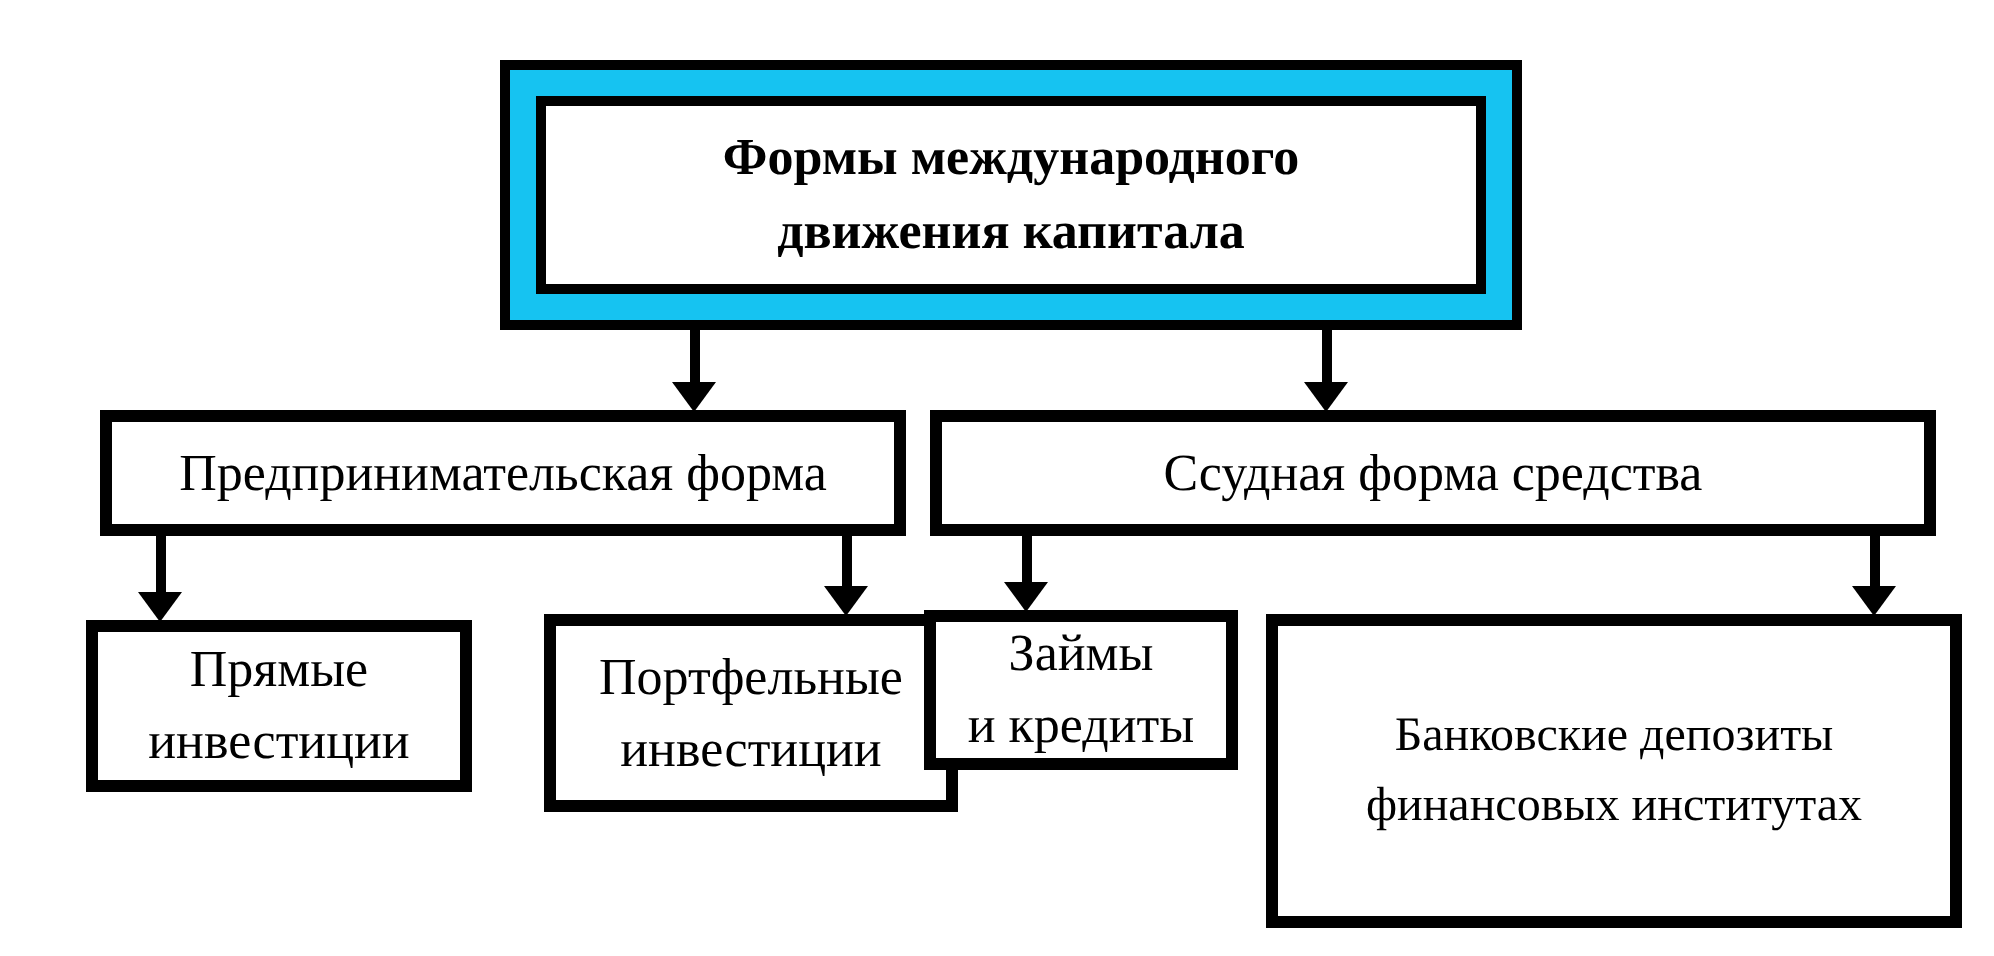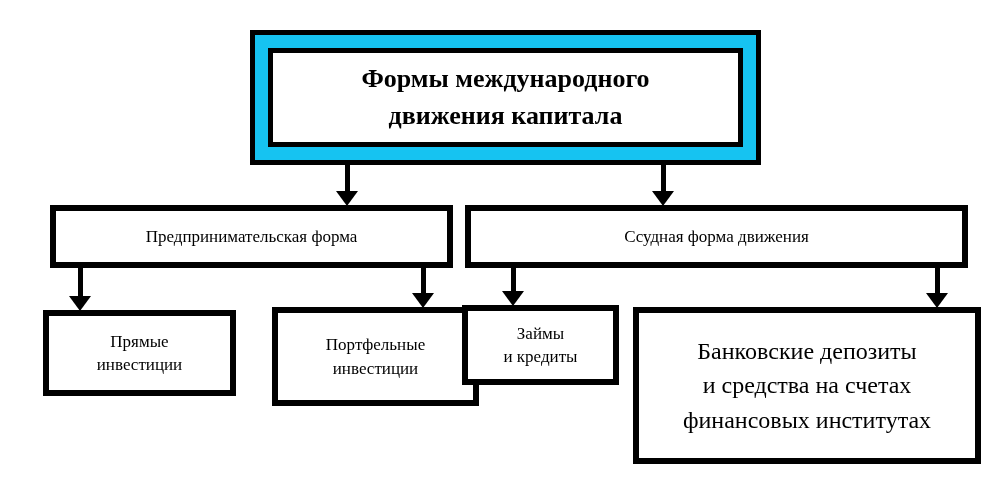--- a/index.html
+++ b/index.html
@@ -19,21 +19,21 @@
   
   .node {
     position: absolute;
     background: var(--bg);
     border: 6px solid var(--ink);
     display: flex;
     flex-direction: column;
     align-items: center;
     justify-content: center;
     text-align: center;
-    font-size: 17px;
+    font-size: 26px;
     line-height: 1.38;
     color: var(--ink);
   }
   
   .root-outer {
     position: absolute;
     left: 250px; top: 30px;
     width: 511px; height: 135px;
     border: 5px solid var(--ink);
     background: var(--highlight);
@@ -98,21 +98,21 @@
     </div>
   </div>
 
   <div class="arrow a-root-left"></div>
   <div class="arrow a-root-right"></div>
 
   <div class="node l2-left">
     <span>Предпринимательская форма</span>
   </div>
   <div class="node l2-right">
-    <span>Ссудная форма движения</span>
+    <span>Ссудная форма средства</span>
   </div>
 
   <div class="arrow a-left-1"></div>
   <div class="arrow a-left-2"></div>
   <div class="arrow a-right-1"></div>
   <div class="arrow a-right-2"></div>
 
   <div class="node l3-direct">
     <span>Прямые</span>
     <span>инвестиции</span>
@@ -123,17 +123,16 @@
     <span>инвестиции</span>
   </div>
 
   <div class="node l3-loans">
     <span>Займы</span>
     <span>и кредиты</span>
   </div>
 
   <div class="node l3-bank">
     <span>Банковские депозиты</span>
-    <span>и средства на счетах</span>
     <span>финансовых институтах</span>
   </div>
 
 </div>
 
 </body></html>

